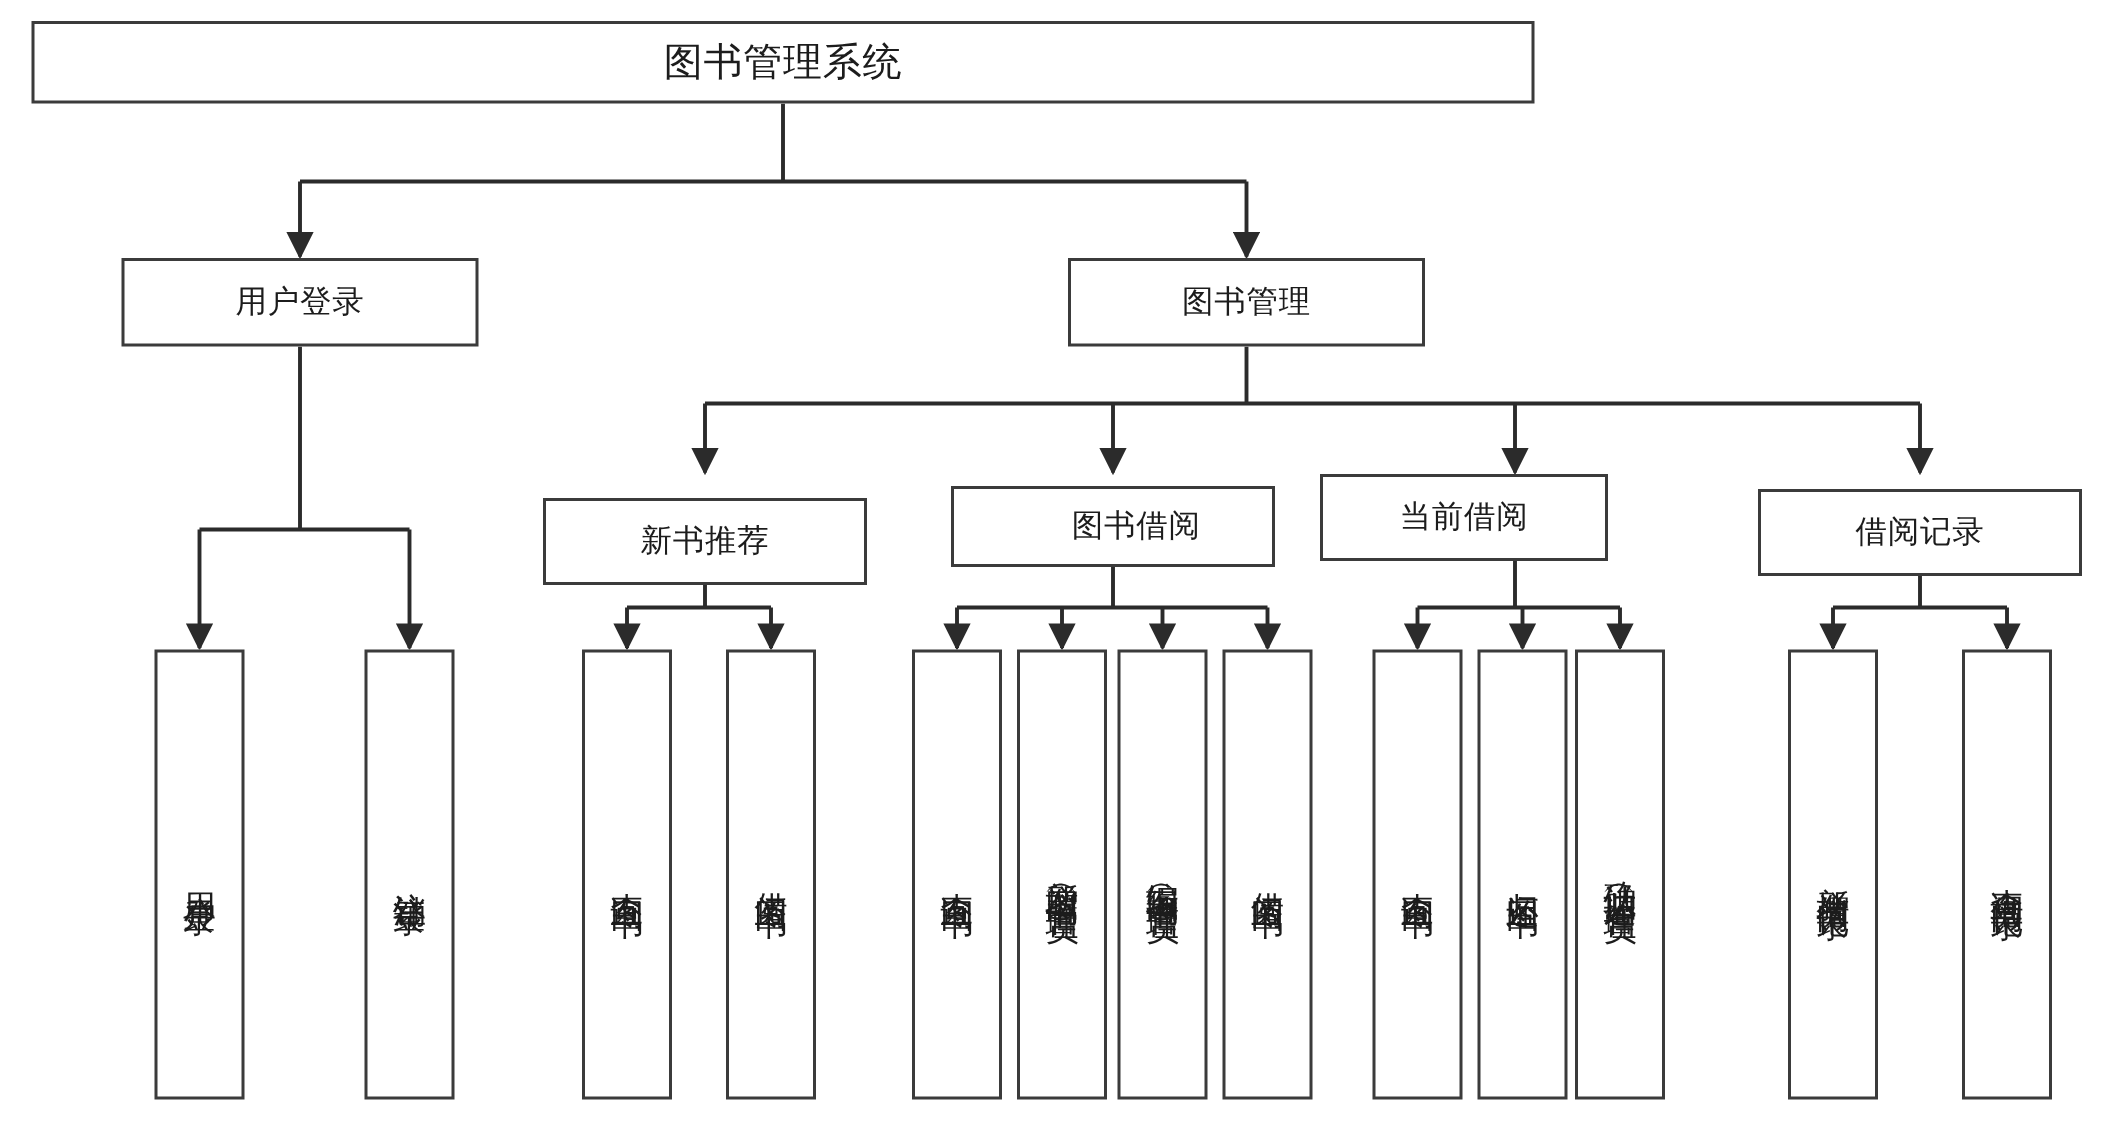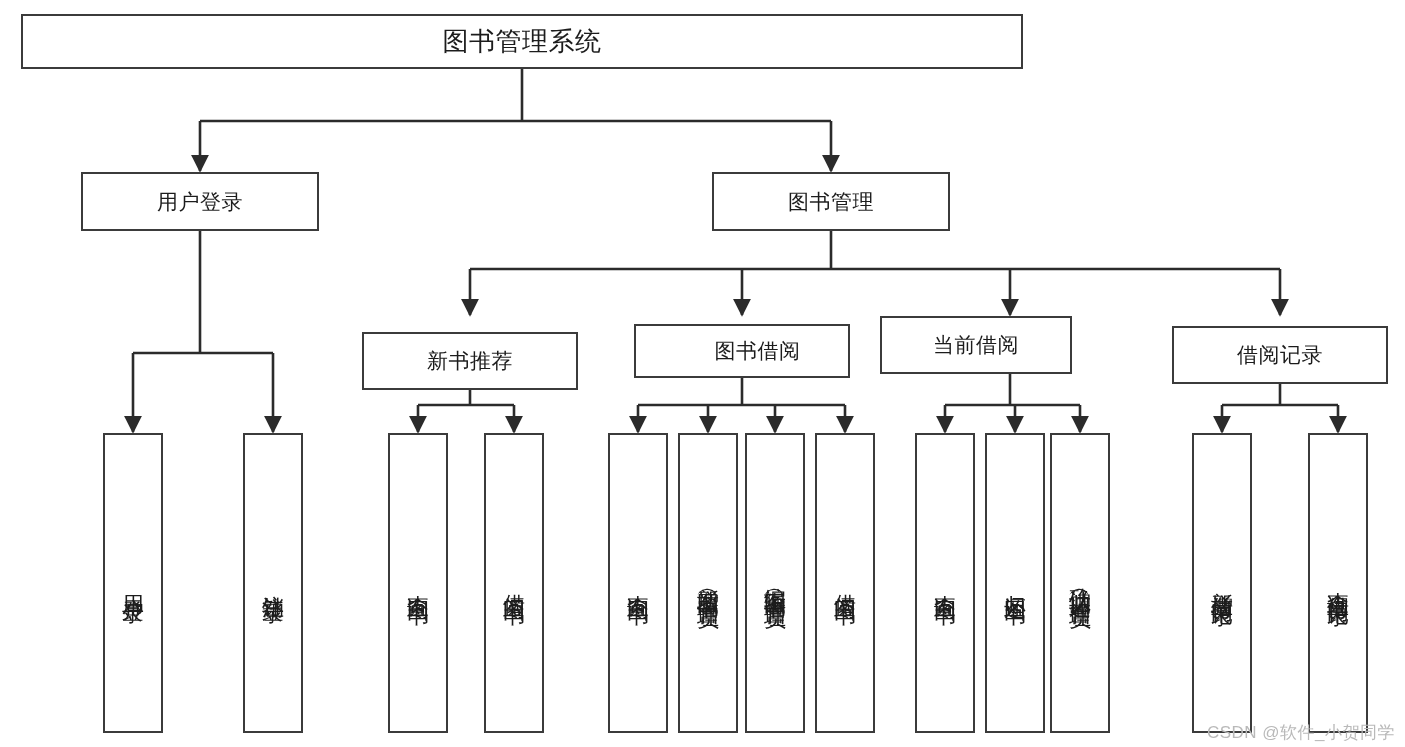--- a/index.html
+++ b/index.html
@@ -178,14 +178,13 @@
         <span class="label">确认归还（管理员）</span>
       </div>
       <div class="node vert" style="left: 1192px; top: 433px; width: 60px; height: 300px;">
         <span class="label">新增借阅记录</span>
       </div>
       <div class="node vert" style="left: 1308px; top: 433px; width: 60px; height: 300px;">
         <span class="label">查询借阅记录</span>
       </div>
     </div>
 
-  <div id="watermark">CSDN @软件_小贺同学</div>
 </div>
 
 </body></html>

